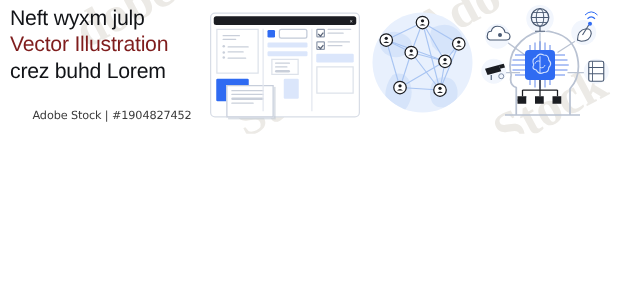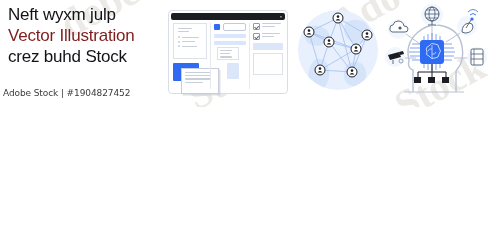--- a/index.html
+++ b/index.html
@@ -24,21 +24,21 @@
   .wm4{left:392px;top:62px;font-size:40px;transform:rotate(-28deg);}
 
   
   .textblock{position:absolute;left:8px;top:4px;width:160px;z-index:3;}
   .tline{
     font-size:17px;line-height:21px;color:#111317;
     letter-spacing:-0.2px;white-space:nowrap;
   }
   .tline.accent{color:#7f1d1d;}
   .credit{
-    position:absolute;left:3px;top:88px;
+    position:absolute;left:26px;top:88px;
     font-size:9px;color:#3b3b3b;letter-spacing:-0.1px;
     font-family:"DejaVu Sans", sans-serif;
     z-index:4;white-space:nowrap;
   }
 
   
   .browser{
     position:absolute;left:168px;top:10px;width:120px;height:84px;
     background:#ffffff;border:1px solid #d8dde6;border-radius:4px;
     box-sizing:border-box;z-index:3;
@@ -97,21 +97,21 @@
 <div class="stage">
 
   <div class="wm wm1">dobe</div>
   <div class="wm wm2">Stoc</div>
   <div class="wm wm3">Ado</div>
   <div class="wm wm4">Stock</div>
 
   <div class="textblock">
     <div class="tline">Neft wyxm julp</div>
     <div class="tline accent">Vector Illustration</div>
-    <div class="tline">crez buhd Stock</div>
+    <div class="tline">crez buhd Lorem</div>
   </div>
   <div class="credit">Adobe Stock | #1904827452</div>
 
   <div class="browser">
     <div class="titlebar">
       <span class="tb-close"></span>
     </div>
     <div class="bcontent">
 
       <div class="col colL">

